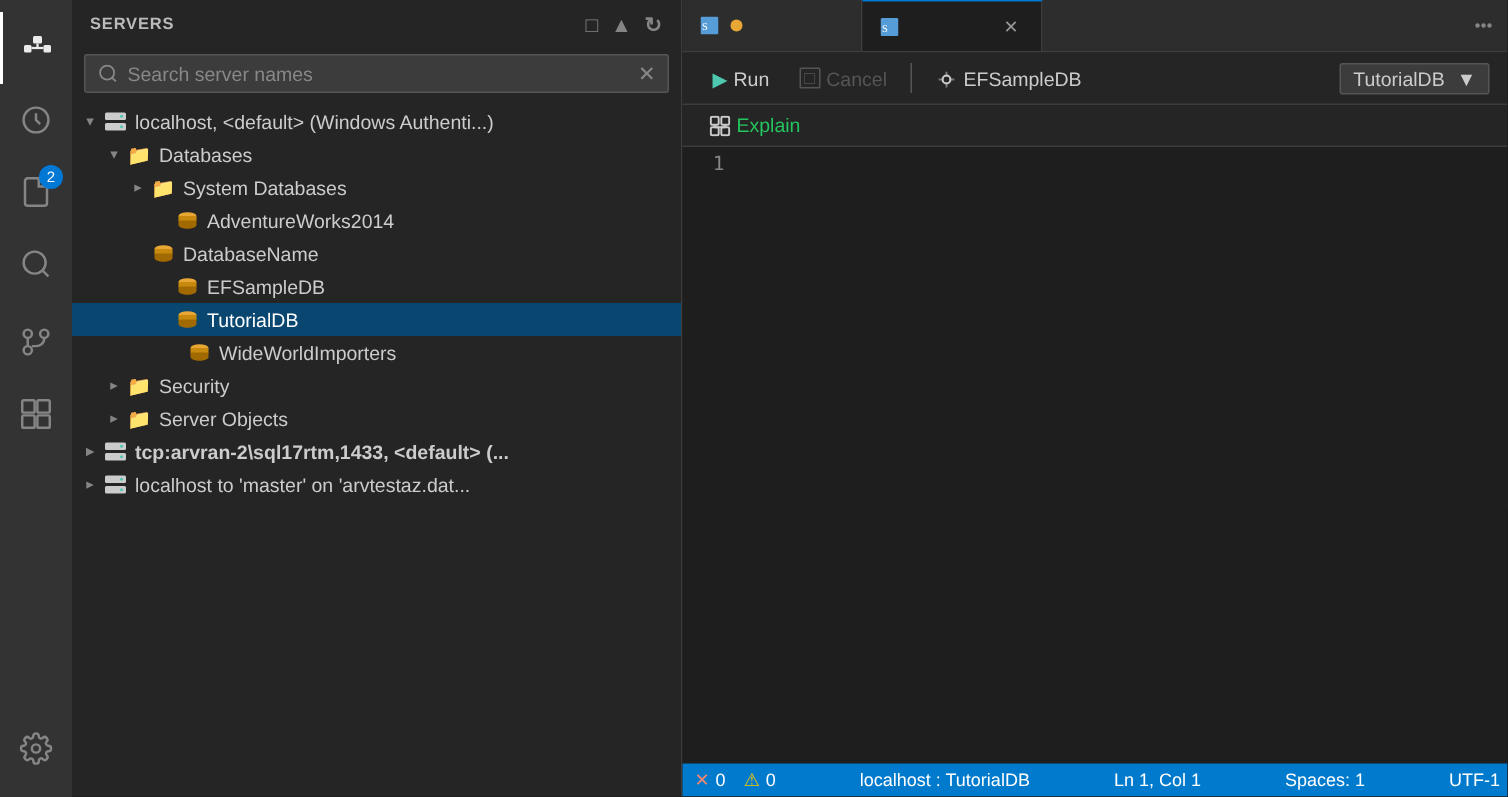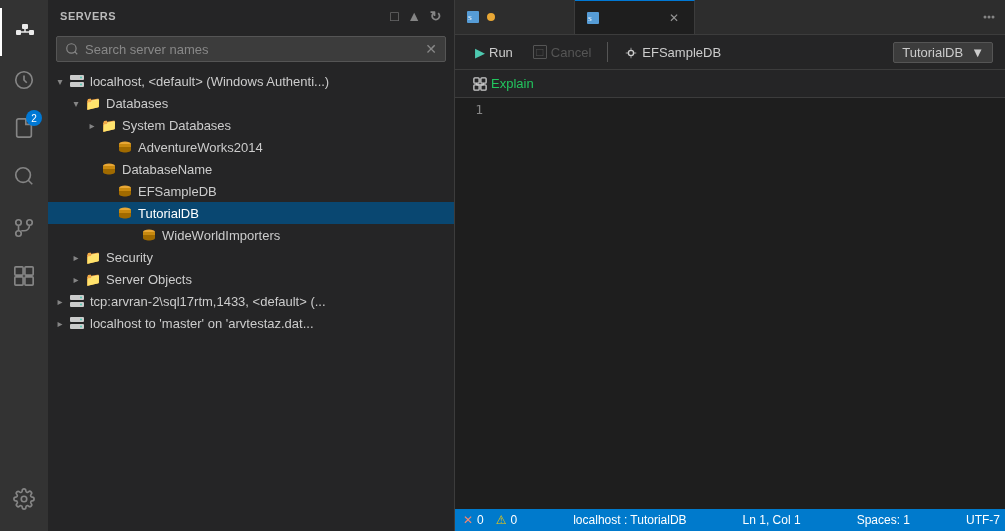--- a/index.html
+++ b/index.html
@@ -298,21 +298,21 @@
             <span class="icon">
               <svg width="16" height="16" viewBox="0 0 16 16">
               <ellipse cx="8" cy="5" rx="6" ry="2.5" fill="#e8a735"></ellipse>
               <path d="M2 5v3c0 1.38 2.69 2.5 6 2.5S14 9.38 14 8V5" fill="#c8890f"></path>
               <path d="M2 8v3c0 1.38 2.69 2.5 6 2.5S14 12.38 14 11V8" fill="#a06a00"></path>
             </svg>
             </span>
             <span class="label">TutorialDB</span>
           </div>
 
-          <div class="tree-item" style="padding-left:76px;">
+          <div class="tree-item" style="padding-left:60px;">
             <span class="arrow empty"></span>
             <span class="icon">
               <svg width="16" height="16" viewBox="0 0 16 16">
               <ellipse cx="8" cy="5" rx="6" ry="2.5" fill="#e8a735"></ellipse>
               <path d="M2 5v3c0 1.38 2.69 2.5 6 2.5S14 9.38 14 8V5" fill="#c8890f"></path>
               <path d="M2 8v3c0 1.38 2.69 2.5 6 2.5S14 12.38 14 11V8" fill="#a06a00"></path>
             </svg>
             </span>
             <span class="label">WideWorldImporters</span>
           </div>
@@ -322,21 +322,21 @@
           <span class="icon icon-folder">📁</span>
           <span class="label">Security</span>
         </div>
 
         <div class="tree-item" style="padding-left:20px;">
           <span class="arrow closed"></span>
           <span class="icon icon-folder">📁</span>
           <span class="label">Server Objects</span>
         </div>
 
-      <div class="tree-item" style="padding-left:4px;">
+      <div class="tree-item" style="padding-left:4px;font-weight:bold;">
         <span class="arrow closed"></span>
         <span class="icon">
           <svg width="16" height="16" viewBox="0 0 16 16" fill="#cccccc">
               <rect x="1" y="2" width="14" height="5" rx="1"></rect>
               <rect x="1" y="9" width="14" height="5" rx="1"></rect>
               <circle cx="12" cy="4.5" r="1" fill="#4ec9b0"></circle>
               <circle cx="12" cy="11.5" r="1" fill="#4ec9b0"></circle>
             </svg>
         </span>
         <span class="label">tcp:arvran-2\sql17rtm,1433, &lt;default&gt; (...</span>
@@ -435,21 +435,21 @@
       <div class="status-left">
         <span style="color:#f48771;">✕</span>
         <span>0</span>
         <span style="color:#ffcc00; margin-left:8px;">⚠</span>
         <span>0</span>
       </div>
       <div class="status-right">
         <span class="status-item">localhost : TutorialDB</span>
         <span class="status-item">Ln 1, Col 1</span>
         <span class="status-item">Spaces: 1</span>
-        <span class="status-item">UTF-7</span>
+        <span class="status-item">UTF-1</span>
         <span class="status-item">CRLF</span>
         <span class="status-item">SQL</span>
         <span class="status-item">MSSQL</span>
         <span class="status-item">🔔</span>
       </div>
     </div>
 
   </div>
 </div>
 

